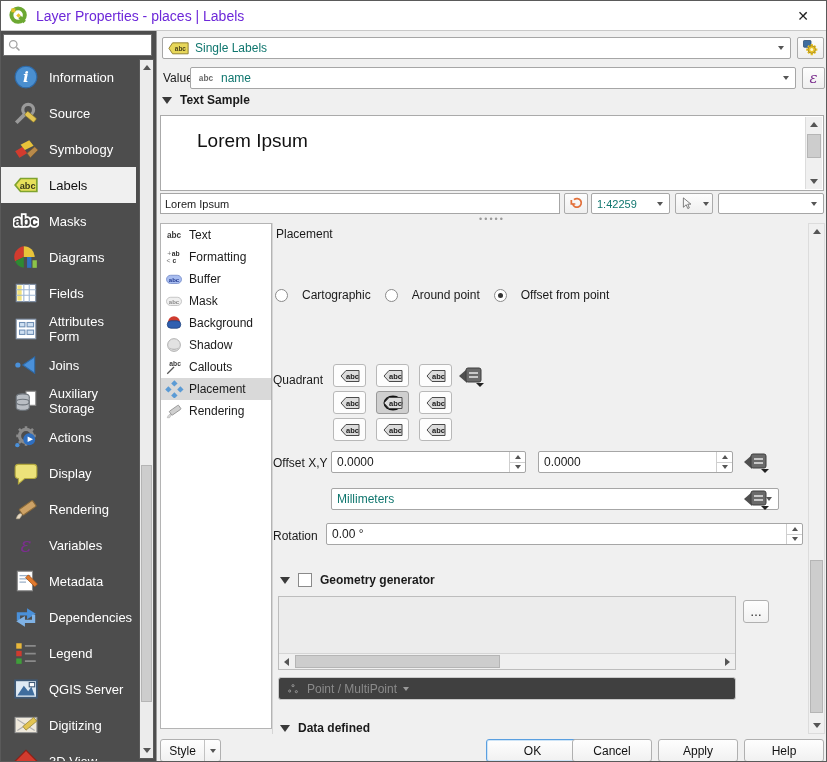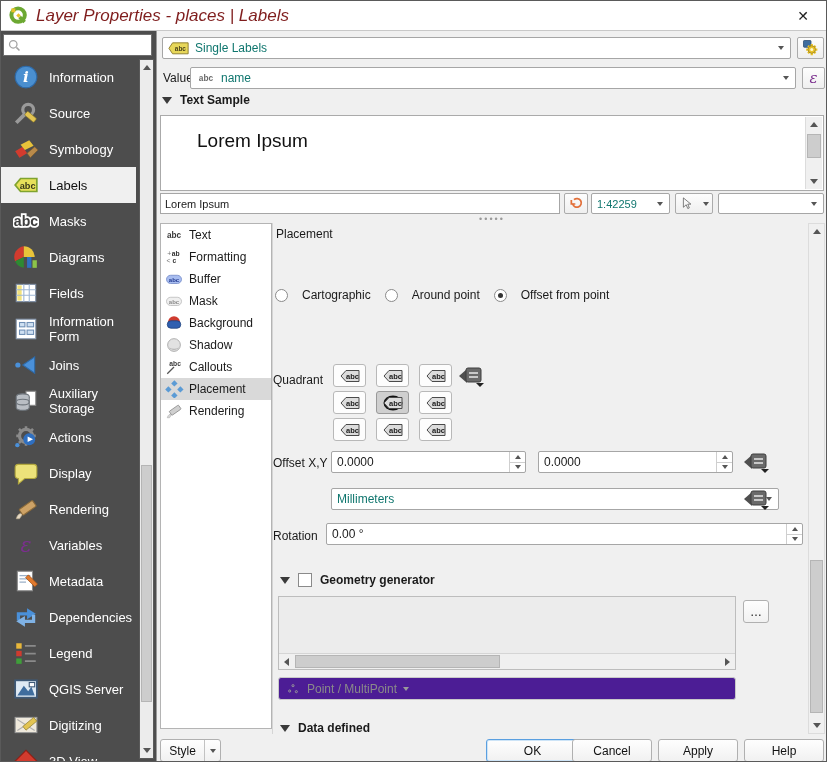--- a/index.html
+++ b/index.html
@@ -3,21 +3,21 @@
 <meta charset="utf-8">
 <style>
   * { margin:0; padding:0; box-sizing:border-box; }
   html,body { width:827px; height:762px; }
   body { font-family:"Liberation Sans", sans-serif; font-size:12px; color:#1a1a1a; }
   .window { position:relative; width:827px; height:762px; background:#f0f0f0; border:1px solid #5a5a5a; overflow:hidden; }
 
   
   .titlebar { position:absolute; left:0; top:0; width:100%; height:30px; background:#fff; border-bottom:1px solid #c8c8c8; display:flex; align-items:center; padding-left:8px; }
   .titlebar .logo { width:19px; height:19px; margin-right:8px; }
-  .titlebar .t-text { font-size:17px; color:#7f1d1d;font-style:italic; }
+  .titlebar .t-text { font-size:14px; color:#6d28d9; }
   .close-btn { position:absolute; right:6px; top:0; width:34px; height:29px; display:flex; align-items:center; justify-content:center; font-size:14px; color:#222; background:transparent; border:none; cursor:default; }
 
   
   .leftcol { position:absolute; left:0; top:30px; width:155px; bottom:0; background:#4d4d4d; }
   .search-wrap { position:absolute; left:2px; top:3px; width:149px; height:22px; background:#fff; border:1px solid #6e6e6e; display:flex; align-items:center; padding:0 3px; }
   .search-wrap .mag { width:15px; height:15px; opacity:.8; }
   .search-wrap input { border:none; outline:none; flex:1; width:60px; font-size:12px; font-family:"Liberation Sans", sans-serif; }
   .side-list { position:absolute; left:0; top:28px; right:20px; bottom:0; overflow:hidden; }
   .side-item { height:36px; display:flex; align-items:center; padding-left:12px; color:#fff; font-size:13px; cursor:default; }
   .side-item .s-ic { width:26px; height:26px; margin-right:10px; flex:0 0 26px; }
@@ -76,21 +76,21 @@
   .spin .s-btns { position:absolute; right:0; top:0; bottom:0; width:16px; border-left:1px solid #cfcfcf; display:flex; flex-direction:column; }
   .spin .s-btns > div { flex:1; display:flex; align-items:center; justify-content:center; }
   .spin .s-btns > div + div { border-top:1px solid #cfcfcf; }
   .sp-u { width:0;height:0;border-left:3px solid transparent;border-right:3px solid transparent;border-bottom:4px solid #555; }
   .sp-d { width:0;height:0;border-left:3px solid transparent;border-right:3px solid transparent;border-top:4px solid #555; }
   .fld-label { position:absolute; font-size:12px; color:#1a1a1a; }
 
   .gg-area { position:absolute; left:5px; top:373px; width:458px; height:74px; background:#ececec; border:1px solid #bdbdbd; }
   .gg-hscroll { position:absolute; left:0; right:0; bottom:0; height:16px; background:#f0f0f0; border-top:1px solid #d5d5d5; }
   .gg-hscroll .sb-thumb { top:1px; bottom:1px; left:16px; right:auto; width:45%; height:auto; }
-  .gg-combo { position:absolute; left:5px; top:454px; width:458px; height:23px; background:#4c1d95; border:1px solid #c9c9c9; border-radius:3px; display:flex; align-items:center; gap:6px; padding:0 8px 0 6px; color:#8a8a8a; }
+  .gg-combo { position:absolute; left:5px; top:454px; width:458px; height:23px; background:#404040; border:1px solid #c9c9c9; border-radius:3px; display:flex; align-items:center; gap:6px; padding:0 8px 0 6px; color:#8a8a8a; }
   .chk { width:14px; height:14px; background:#fff; border:1px solid #8a8a8a; }
 
   .main-scroll { position:absolute; left:651px; top:192px; width:17px; height:511px; background:#f0f0f0; border:1px solid #dcdcdc; }
   .main-scroll .sb-thumb { top:66%; height:30%; }
 
   .style-btn { left:3px; top:708px; width:61px; height:23px; padding:0; }
   .style-btn .st-lb { flex:1; text-align:center; }
   .style-btn .st-ar { width:16px; align-self:stretch; border-left:1px solid #c2c2c2; display:flex; align-items:center; justify-content:center; }
   .dots { position:absolute; left:300px; top:183px; width:70px; text-align:center; color:#9a9a9a; font-size:9px; letter-spacing:2px; }
   .eps { font-family:"DejaVu Serif", serif; font-style:italic; color:#7b2f8e; font-size:15px; }
@@ -179,21 +179,21 @@
           <span class="s-lb">Fields</span>
         </div>
         <div class="side-item">
           <span class="s-ic"><svg viewBox="0 0 24 24">
               <rect x="3" y="3" width="18" height="18" fill="#fff" stroke="#8a9ab0"></rect>
               <rect x="6" y="6" width="5" height="4" fill="#cfe0f2" stroke="#6f8fb5"></rect>
               <rect x="13" y="6" width="6" height="4" fill="#cfe0f2" stroke="#6f8fb5"></rect>
               <rect x="6" y="13" width="5" height="4" fill="#cfe0f2" stroke="#6f8fb5"></rect>
               <rect x="13" y="13" width="6" height="4" fill="#cfe0f2" stroke="#6f8fb5"></rect>
             </svg></span>
-          <span class="s-lb">Information Form</span>
+          <span class="s-lb">Attributes Form</span>
         </div>
         <div class="side-item">
           <span class="s-ic"><svg viewBox="0 0 24 24">
               <circle cx="4.5" cy="12" r="2.4" fill="#4a90d9"></circle>
               <polygon points="20,4.5 9,12 20,19.5" fill="#4a90d9" stroke="#2e6aa8"></polygon>
             </svg></span>
           <span class="s-lb">Joins</span>
         </div>
         <div class="side-item">
           <span class="s-ic"><svg viewBox="0 0 24 24">

